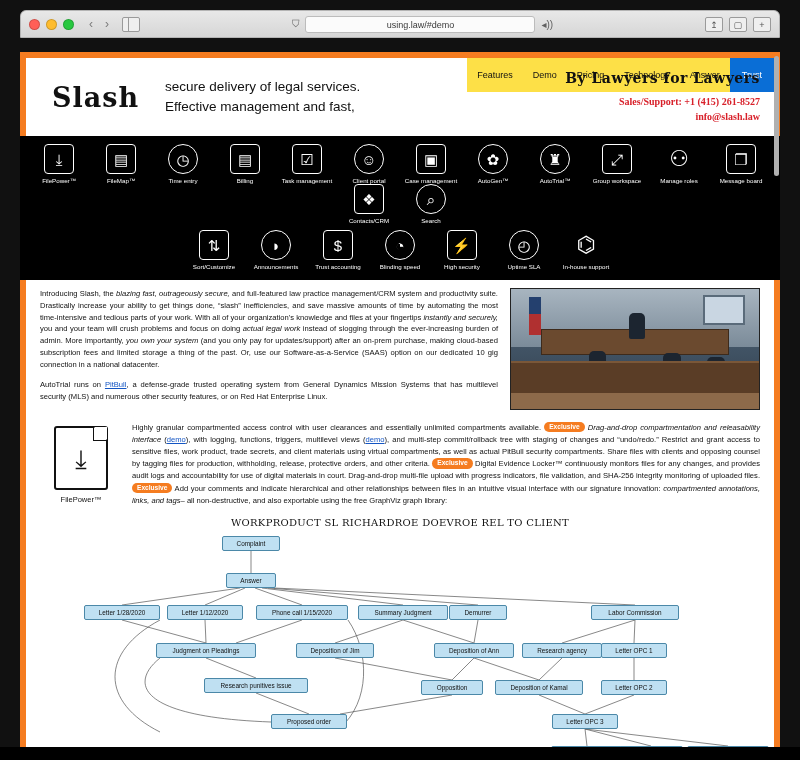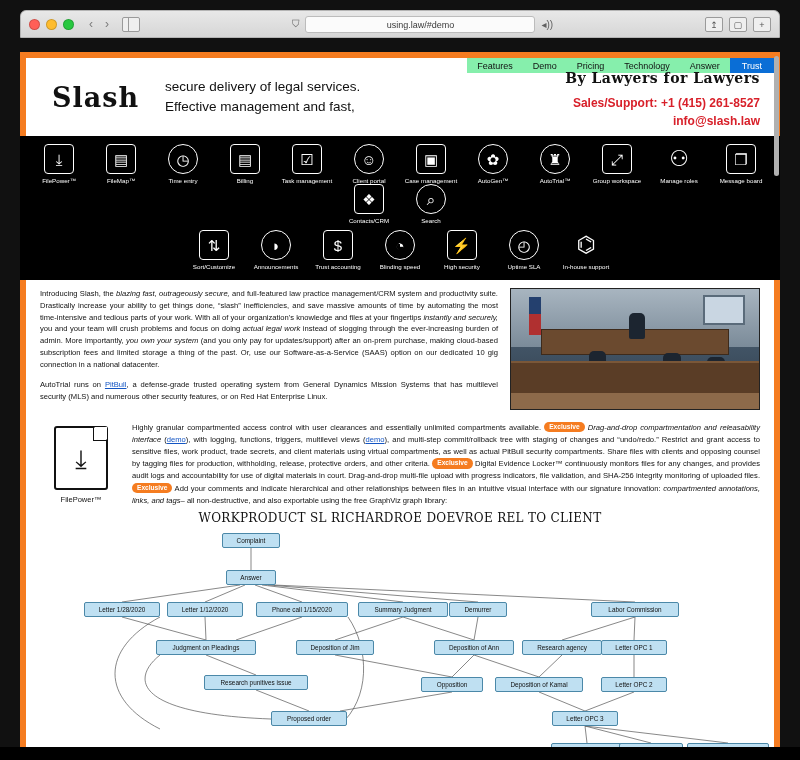--- a/index.html
+++ b/index.html
@@ -69,22 +69,22 @@
   .page {
     position: absolute; left: 20px; top: 52px;
     width: 760px; height: 695px;
     background: #ffffff;
     overflow: hidden;
   }
   .orange-top { background: #f57c20; height: 6px; }
   
   .topmenu {
     position: absolute; right: 0; top: 0;
-    background: #86efac;
-    display: flex; align-items: stretch; height: 15px;
+    background: #fde047;
+    display: flex; align-items: stretch; height: 34px;
     font-size: 9px;
   }
   .topmenu .mi {
     padding: 0 10px; display: flex; align-items: center; color: #111;
   }
   .topmenu .login {
     background: #0a6ed6; color: #fff; padding: 0 12px;
     display: flex; align-items: center;
   }
   .header {
@@ -104,22 +104,22 @@
     margin-left: 26px; font-size: 13.5px; line-height: 1.45; color: #111;
   }
   .hdr-right {
     position: absolute; right: 14px; top: 12px; text-align: right;
   }
   .byl {
     font-family: "DejaVu Serif", serif;
     font-size: 14px; font-weight: bold; letter-spacing: .5px; color: #111;
   }
   .contact {
-    font-family: Liberation Sans, sans-serif;
-    color: #d8202a; font-size: 12px; font-weight: bold; margin-top: 8px; line-height: 1.5; margin-left: 31px;
+    font-family: Liberation Serif, serif;
+    color: #d8202a; font-size: 10px; font-weight: bold; margin-top: 8px; line-height: 1.5; margin-left: 31px;
   }
   
   .iconbar {
     background: #000; color: #fff; padding: 8px 4px 6px;
     display: flex; justify-content: center; flex-wrap: wrap;
   }
   .iconbar.second { padding-top: 0; padding-bottom: 10px; }
   .ic {
     width: 62px; text-align: center; font-size: 6.5px; color: #fff;
     display: flex; flex-direction: column; align-items: center; gap: 3px;
@@ -183,21 +183,21 @@
   .fp-text { flex: 1; font-size: 7.6px; line-height: 1.6; color: #111; text-align: justify; }
   .excl {
     background: #f57c20; color: #fff; border-radius: 7px;
     padding: 0 5px; font-size: 6.6px; font-weight: bold; display: inline-block;
     vertical-align: 1px;
   }
   .fp-text a { color: #1355c4; }
   
   .graph-title {
     text-align: center; font-family: "DejaVu Serif", serif;
-    font-size: 12px; letter-spacing: .3px; color: #111; margin-top: 4px;
+    font-size: 10px; letter-spacing: .3px; color: #111; margin-top: 10px;
   }
   .graph-wrap { position: relative; height: 255px; margin-top: 4px; }
   .graph-wrap svg { position: absolute; left: 0; top: 0; }
   .node {
     position: absolute; background: #bfe0f2; border: 1px solid #4b88a8;
     border-radius: 2px; font-size: 6.4px; color: #111;
     display: flex; align-items: center; justify-content: center;
     height: 15px; padding: 0 4px; white-space: nowrap;
   }
   .scrollthumb {

